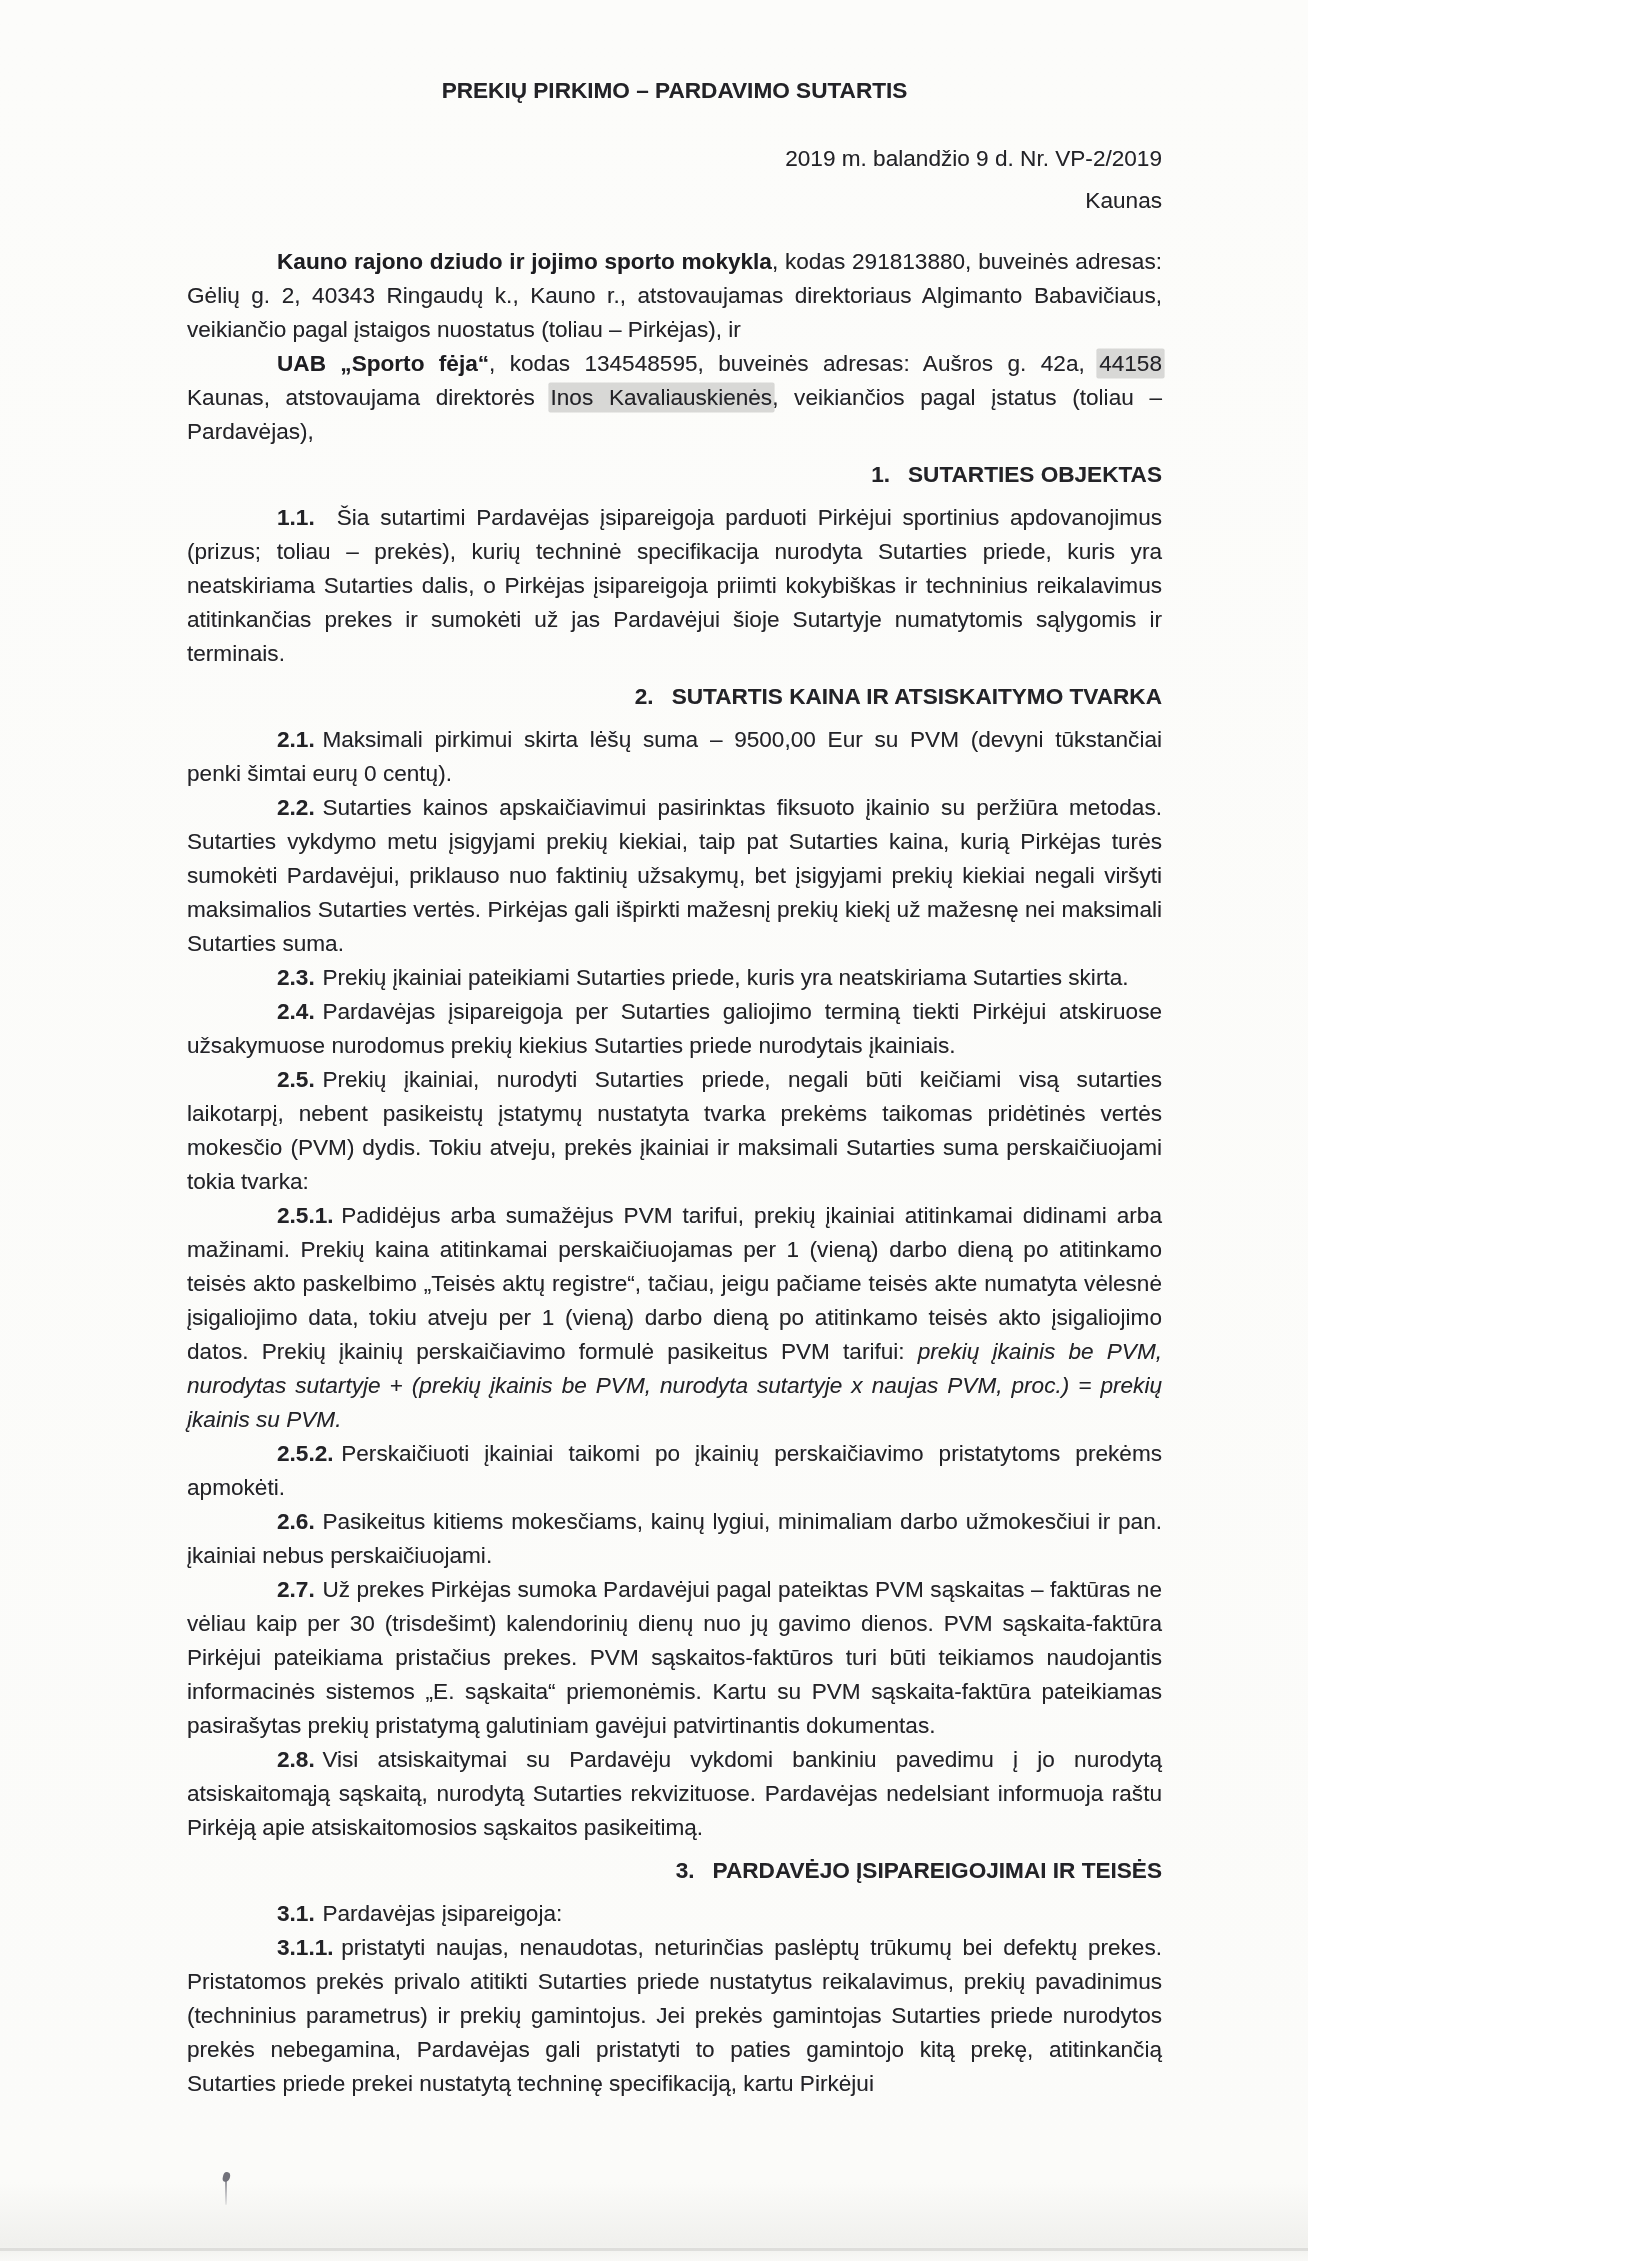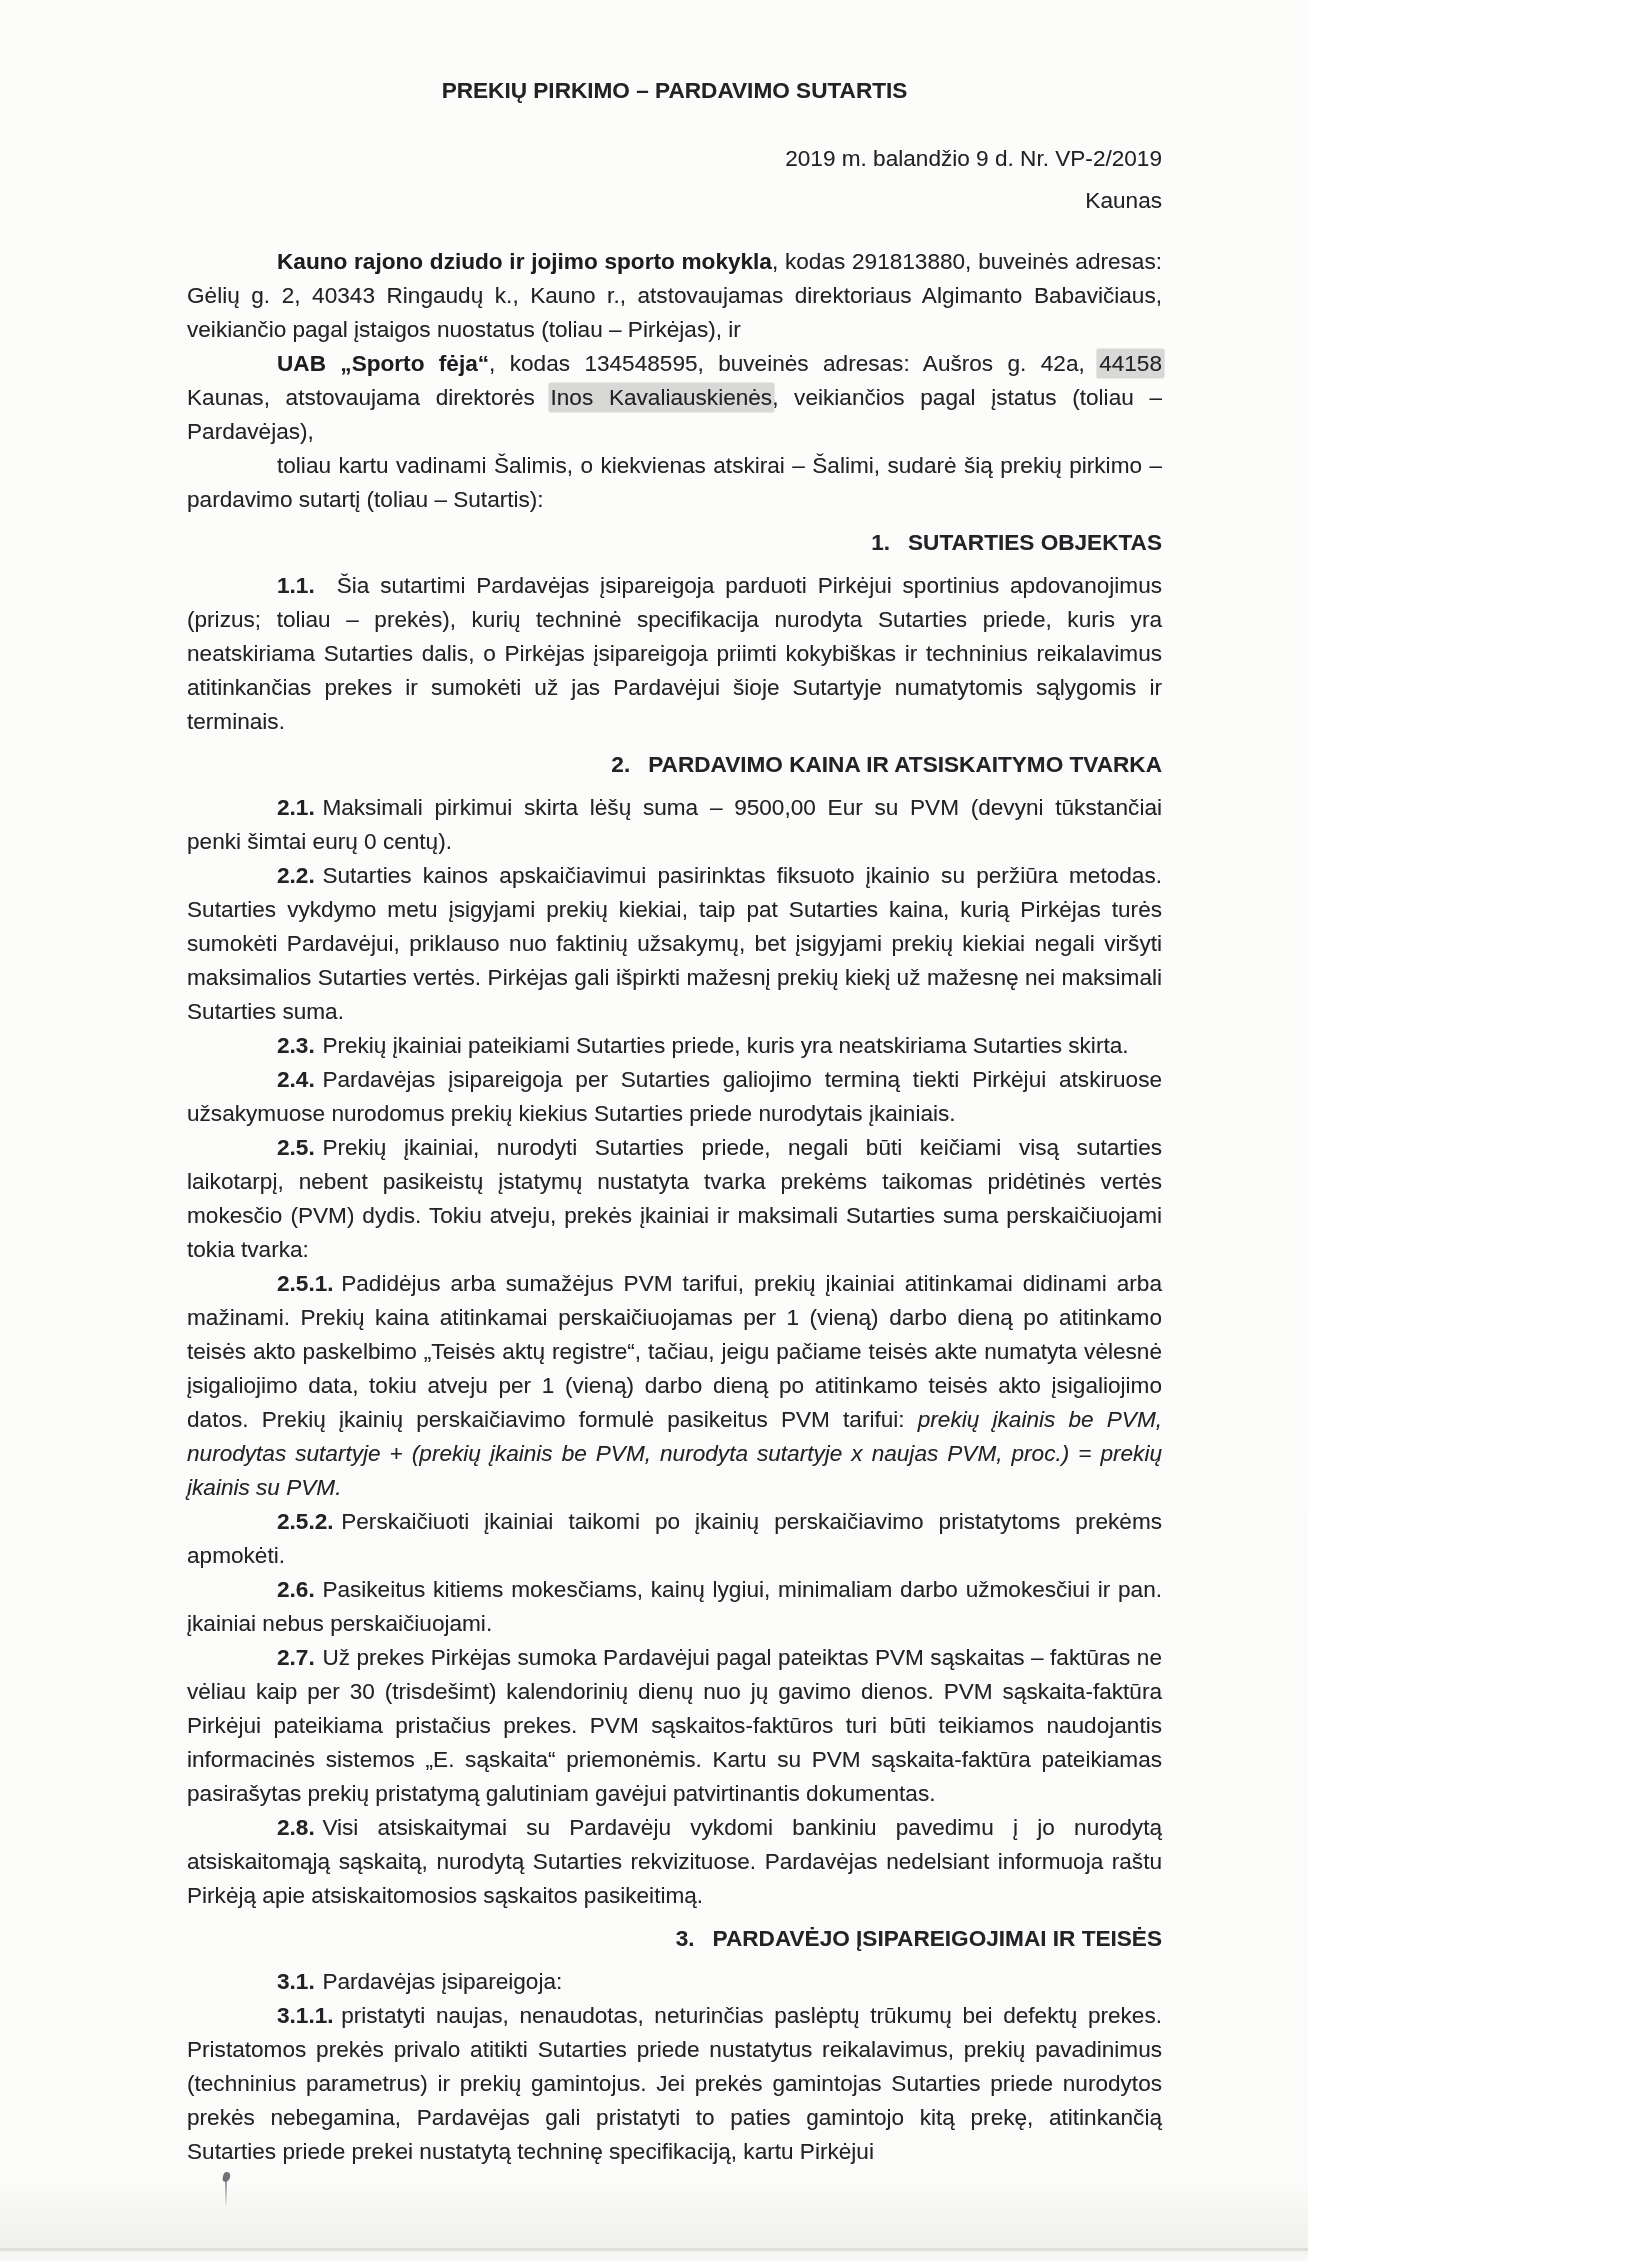--- a/index.html
+++ b/index.html
@@ -87,27 +87,26 @@
 <div class="page">
 
   <div class="title">PREKIŲ PIRKIMO – PARDAVIMO SUTARTIS</div>
   <div class="meta">2019 m. balandžio 9 d. Nr. VP-2/2019</div>
   <div class="meta city">Kaunas</div>
 
   <p class="para"><b class="party">Kauno rajono dziudo ir jojimo sporto mokykla</b><span>, kodas 291813880, buveinės adresas: Gėlių g. 2, 40343 Ringaudų k., Kauno r., atstovaujamas direktoriaus Algimanto Babavičiaus, veikiančio pagal įstaigos nuostatus (toliau – Pirkėjas), ir</span></p>
 
   <p class="para"><b class="party">UAB „Sporto fėja“</b><span>, kodas 134548595, buveinės adresas: Aušros g. 42a, </span><span class="hl">44158</span><span> Kaunas, atstovaujama direktorės </span><span class="hl">Inos Kavaliauskienės</span><span>, veikiančios pagal įstatus (toliau – Pardavėjas),</span></p>
 
-  <p class="para">toliau kartu vadinami Šalimis, o kiekvienas atskirai – Šalimi, sudarė šią prekių pirkimo – pardavimo sutartį (toliau – Sutartis):</p>
 
   <h2 class="sec"><span class="secnum">1.</span><span>SUTARTIES OBJEKTAS</span></h2>
 
   <p class="para"><span class="cnum wide">1.1.</span><span>Šia sutartimi Pardavėjas įsipareigoja parduoti Pirkėjui sportinius apdovanojimus (prizus; toliau – prekės), kurių techninė specifikacija nurodyta Sutarties priede, kuris yra neatskiriama Sutarties dalis, o Pirkėjas įsipareigoja priimti kokybiškas ir techninius reikalavimus atitinkančias prekes ir sumokėti už jas Pardavėjui šioje Sutartyje numatytomis sąlygomis ir terminais.</span></p>
 
-  <h2 class="sec"><span class="secnum">2.</span><span>PARDAVIMO KAINA IR ATSISKAITYMO TVARKA</span></h2>
+  <h2 class="sec"><span class="secnum">2.</span><span>SUTARTIS KAINA IR ATSISKAITYMO TVARKA</span></h2>
 
   <p class="para"><span class="cnum">2.1.</span><span>Maksimali pirkimui skirta lėšų suma – 9500,00 Eur su PVM (devyni tūkstančiai penki šimtai eurų 0 centų).</span></p>
 
   <p class="para"><span class="cnum">2.2.</span><span>Sutarties kainos apskaičiavimui pasirinktas fiksuoto įkainio su peržiūra metodas. Sutarties vykdymo metu įsigyjami prekių kiekiai, taip pat Sutarties kaina, kurią Pirkėjas turės sumokėti Pardavėjui, priklauso nuo faktinių užsakymų, bet įsigyjami prekių kiekiai negali viršyti maksimalios Sutarties vertės. Pirkėjas gali išpirkti mažesnį prekių kiekį už mažesnę nei maksimali Sutarties suma.</span></p>
 
   <p class="para"><span class="cnum">2.3.</span><span>Prekių įkainiai pateikiami Sutarties priede, kuris yra neatskiriama Sutarties skirta.</span></p>
 
   <p class="para"><span class="cnum">2.4.</span><span>Pardavėjas įsipareigoja per Sutarties galiojimo terminą tiekti Pirkėjui atskiruose užsakymuose nurodomus prekių kiekius Sutarties priede nurodytais įkainiais.</span></p>
 
   <p class="para"><span class="cnum">2.5.</span><span>Prekių įkainiai, nurodyti Sutarties priede, negali būti keičiami visą sutarties laikotarpį, nebent pasikeistų įstatymų nustatyta tvarka prekėms taikomas pridėtinės vertės mokesčio (PVM) dydis. Tokiu atveju, prekės įkainiai ir maksimali Sutarties suma perskaičiuojami tokia tvarka:</span></p>

